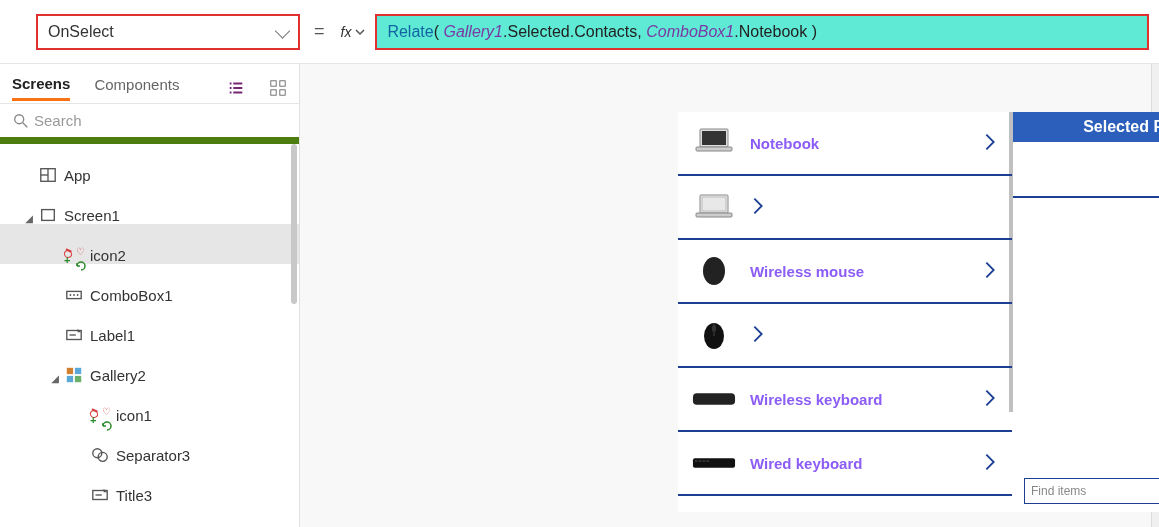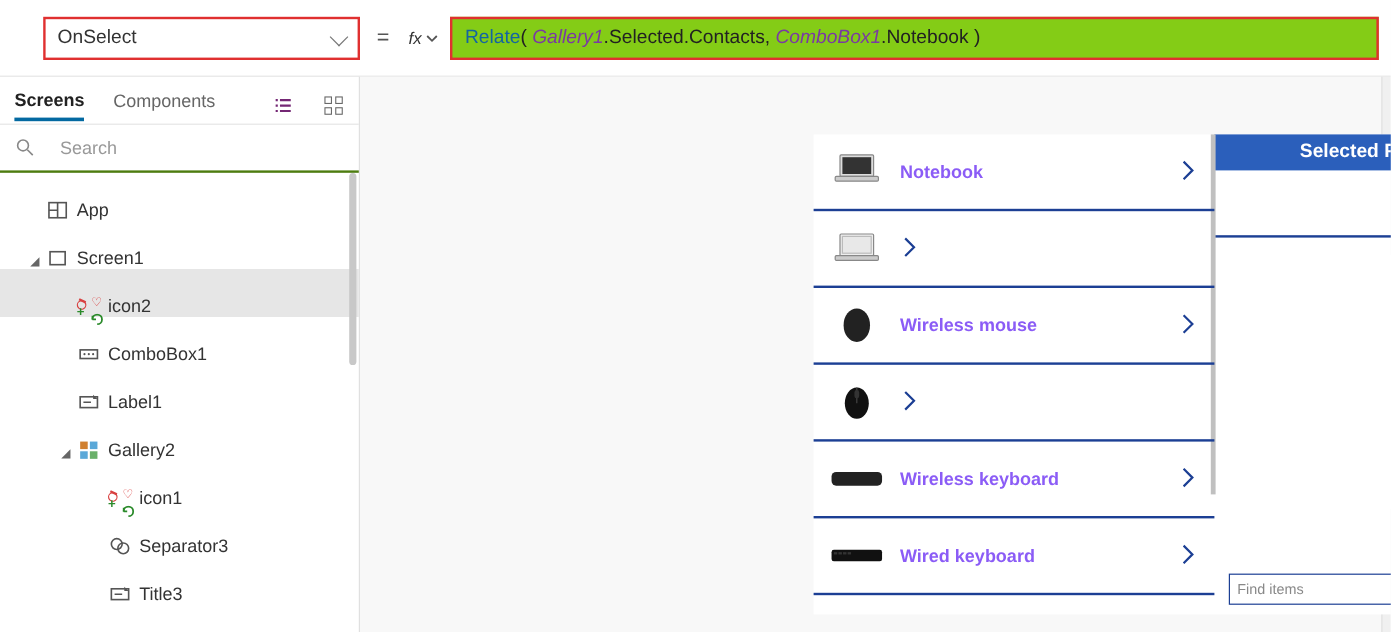--- a/index.html
+++ b/index.html
@@ -13,44 +13,44 @@
   }
   .prop-select::after {
     content: ""; position: absolute; right: 10px; top: 50%; transform: translateY(-50%);
     width: 10px; height: 10px; border-right: 1.5px solid #777; border-bottom: 1.5px solid #777;
     transform: translateY(-60%) rotate(45deg);
   }
   .equals { padding: 0 6px; font-size: 18px; color: #555; }
   .fx-label { font-style: italic; font-size: 14px; color: #333; padding: 0 2px; display:flex; align-items:center; gap:4px;}
   .fx-label svg { width:10px; height:10px; }
   .formula-input {
-    flex: 1; height: 36px; border: 2px solid #e03030; background: #84cc16;
+    flex: 1; height: 36px; border: 2px solid #e03030; background: #5eead4;
     display: flex; align-items: center; padding: 0 10px; font-family: Consolas, "Courier New", monospace; font-size: 16px;
     white-space: pre;
   }
   .tok-fn   { color: #1364a3; }
   .tok-id   { color: #7a3aa3; font-style: italic; }
   .tok-plain{ color: #222; }
   .tok-comma{ color: #222; }
 
   
   .main { display: flex; height: calc(527px - 48px); }
   .left-panel { width: 300px; border-right: 1px solid #e0e0e0; display:flex; flex-direction:column; }
   .canvas { flex: 1; background: #f8f8f8; position: relative; }
   .scroll-gutter { width: 8px; background: #f0f0f0; border-left:1px solid #ddd; }
 
   
   .tabs-row { display:flex; align-items:center; padding: 8px 12px 0 12px; gap: 24px; border-bottom: 1px solid #e5e5e5; height: 40px; }
   .tab { font-size: 15px; color: #666; padding-bottom: 6px; cursor:pointer; }
-  .tab.active { color: #222; font-weight: 600; border-bottom: 3px solid #0369a1; margin-bottom:-1px; }
+  .tab.active { color: #222; font-weight: 600; border-bottom: 3px solid #f97316; margin-bottom:-1px; }
   .tabs-spacer { flex:1; }
   .tab-icon { width:18px; height:18px; color:#666; display:flex; align-items:center; justify-content:center; }
 
   
-  .search-row { display:flex; align-items:center; padding: 6px 12px; border-bottom:2px solid #4d7c0f; gap:20px; height:40px; }
+  .search-row { display:flex; align-items:center; padding: 6px 12px; border-bottom:7px solid #4d7c0f; gap:4px; height:40px; }
   .search-row input { border:none; outline:none; flex:1; font-size:15px; color:#333; }
   .search-row input::placeholder { color:#999; }
 
   
   .tree { flex:1; overflow:auto; position:relative; }
   .tree-scrollbar { position:absolute; right:2px; top:0; width:6px; height:160px; background:#c8c8c8; border-radius:3px; }
   .tree-row { display:flex; align-items:flex-end; height:40px; padding-right:10px; cursor:pointer; }
   .tree-row.selected { background:#e6e6e6; }
   .tree-indent { display:inline-block; }
   .tree-caret { width:14px; display:inline-flex; justify-content:center; color:#666; font-size:10px; }

